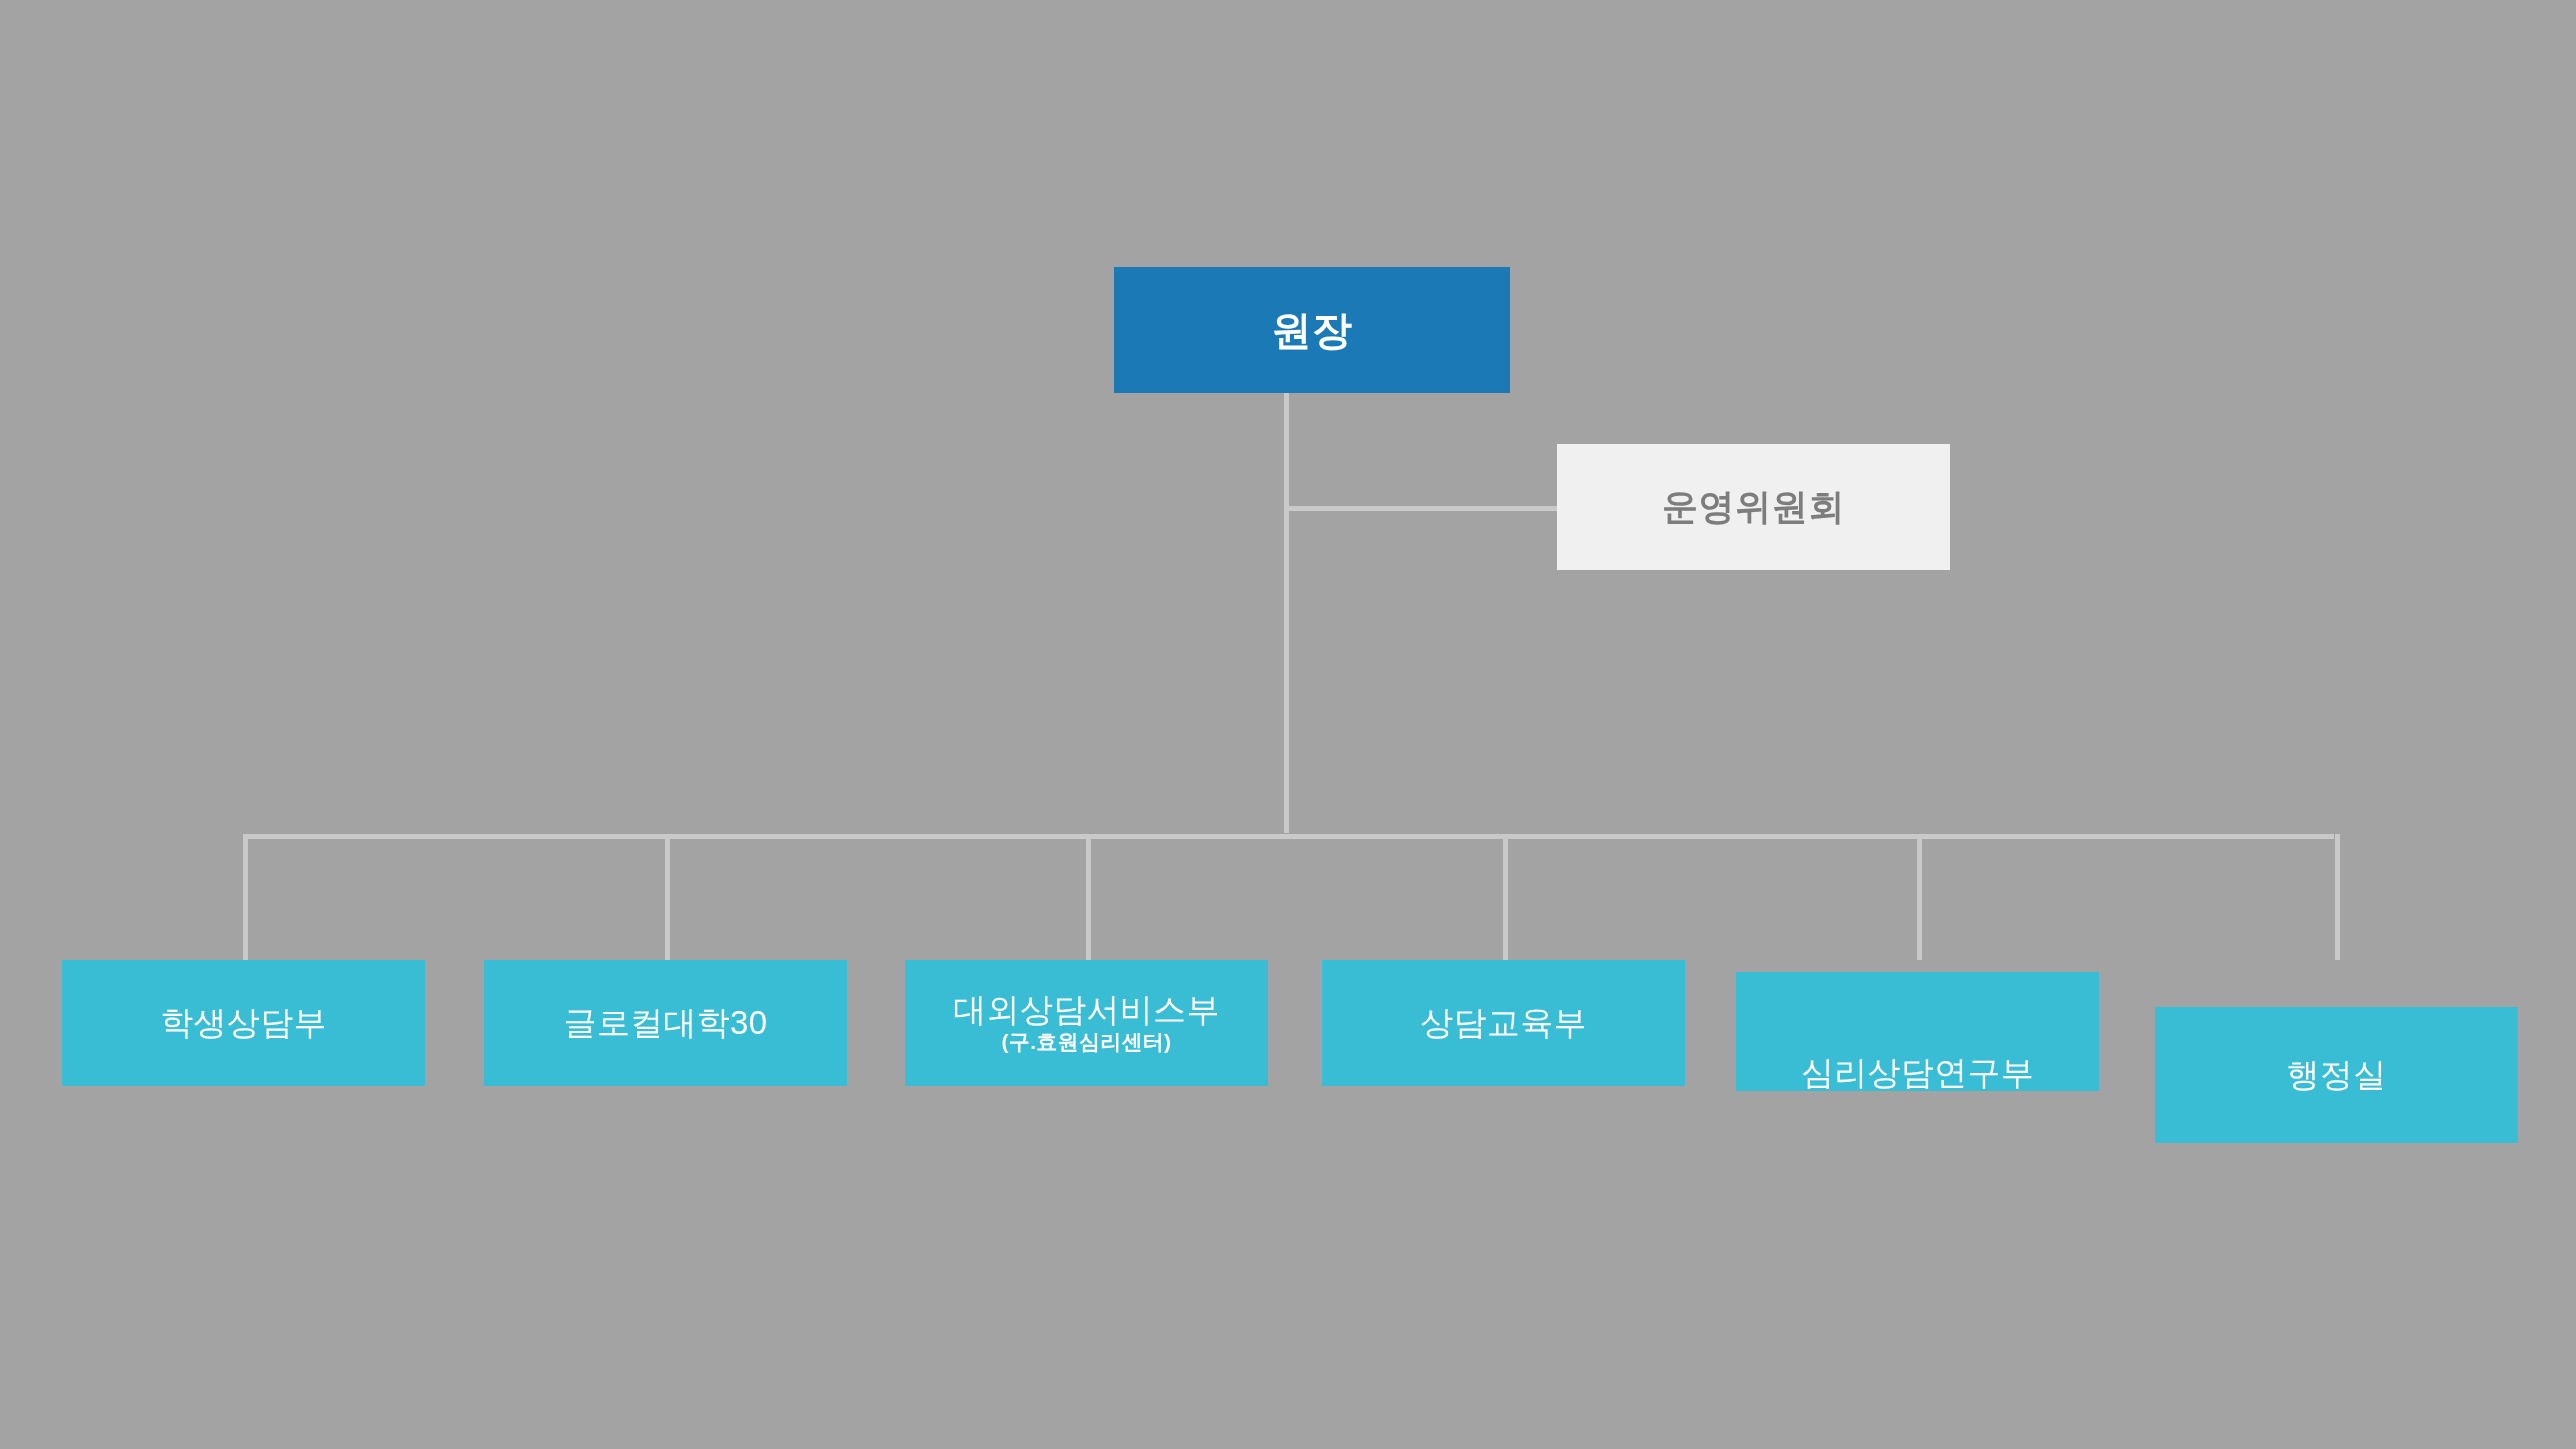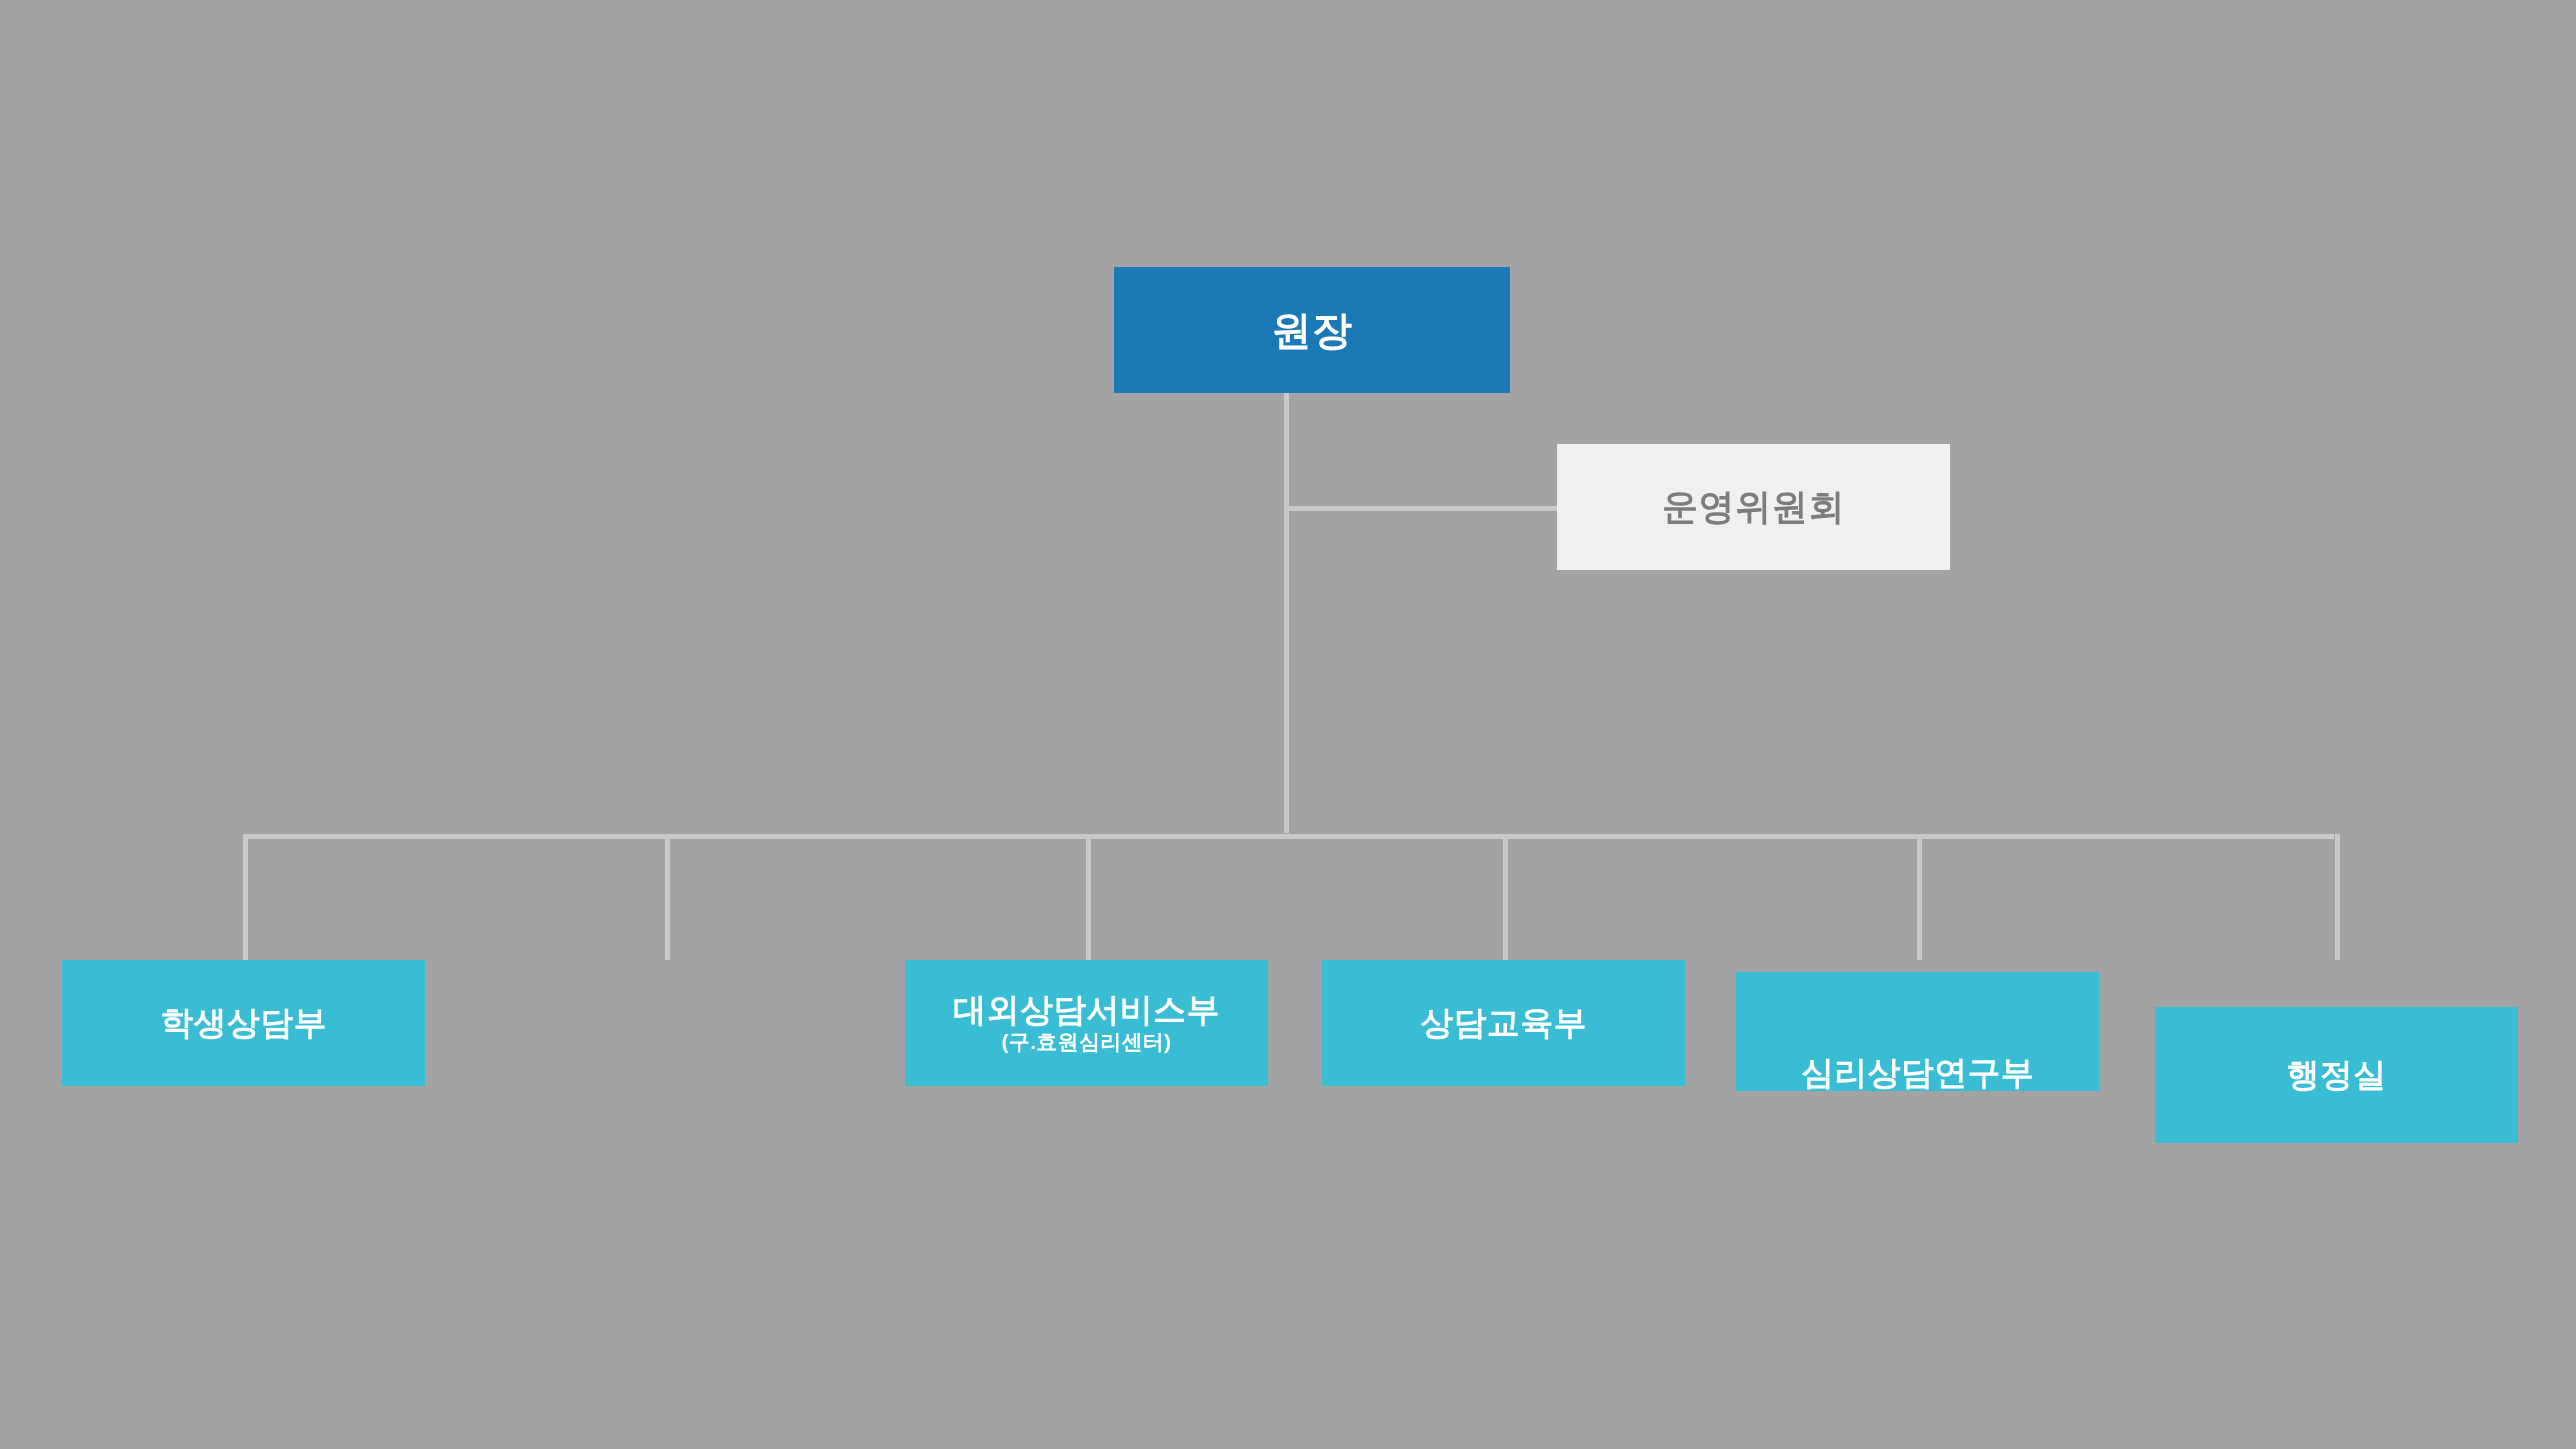--- a/index.html
+++ b/index.html
@@ -69,21 +69,21 @@
   .leaf-stack {
     display: flex;
     flex-direction: column;
     align-items: center;
     justify-content: center;
     width: 100%;
   }
   .leaf-title {
     display: block;
     font-size: 33px;
-    font-weight: 700;
+    font-weight: 400;
     white-space: nowrap;
   }
   .leaf-sub {
     display: block;
     font-size: 21px;
     font-weight: 700;
     margin-top: 2.6px;
     white-space: nowrap;
   }
   .leaf-sub:empty { display: none; }
@@ -111,20 +111,26 @@
   <div class="node node-committee" style="left:1557px; top:444px; width:393px; height:126px;">운영위원회</div>
 
 
   <div class="node node-leaf" style="left:62px; top:960px; width:363px; height:126px;">
     <span class="leaf-stack">
       <span class="leaf-title">학생상담부</span>
 
     </span>
   </div>
 
+  <div class="node node-leaf" style="left:484px; top:960px; width:363px; height:126px;">
+    <span class="leaf-stack">
+      <span class="leaf-title">글로컬대학30</span>
+
+    </span>
+  </div>
 
   <div class="node node-leaf" style="left:1322px; top:960px; width:363px; height:126px;">
     <span class="leaf-stack">
       <span class="leaf-title">상담교육부</span>
 
     </span>
   </div>
 
   <div class="node node-leaf" style="left:905px; top:960px; width:363px; height:126px;">
     <span class="leaf-stack">

